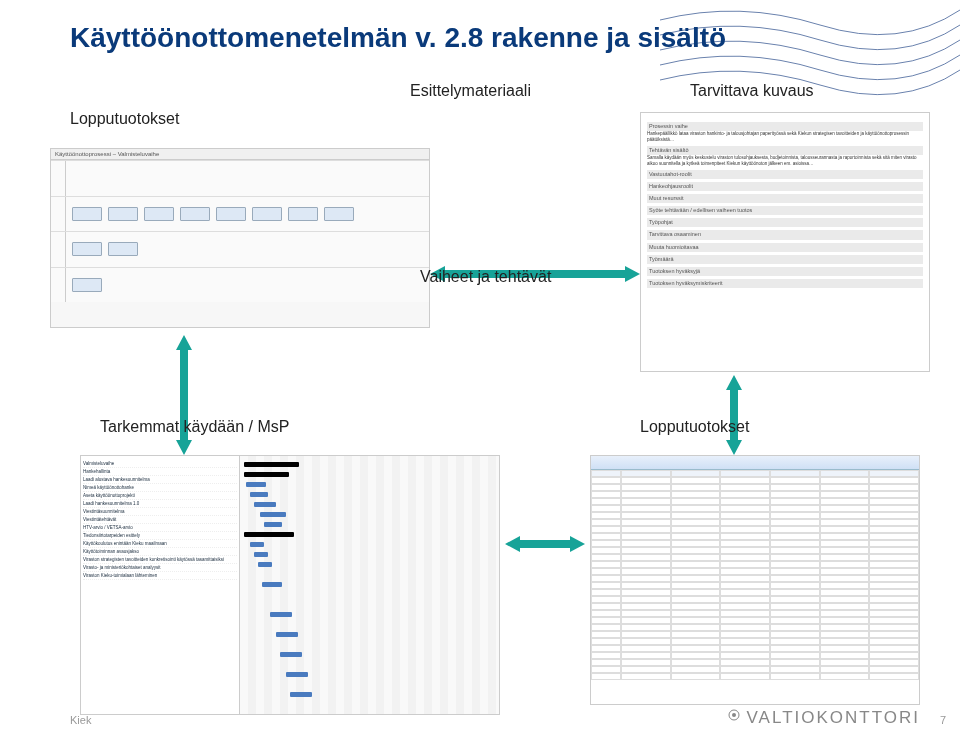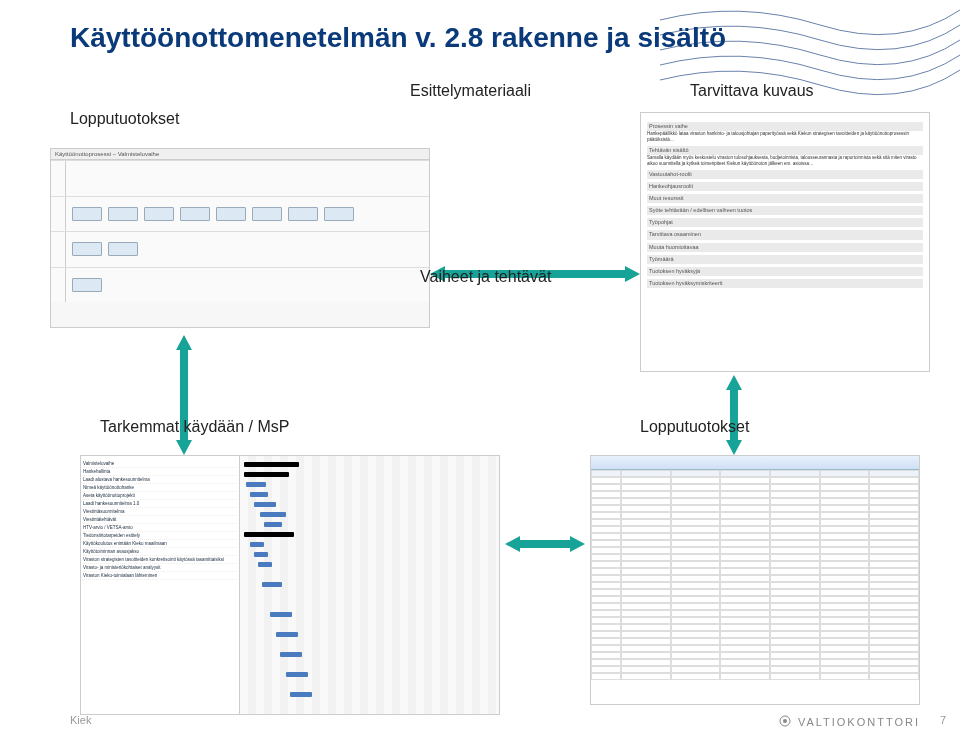--- a/index.html
+++ b/index.html
@@ -41,26 +41,26 @@
     overflow: hidden;
   }
   .arrow {
     position: absolute;
     z-index: 2;
   }
   .footer-logo {
     position: absolute;
     right: 40px;
     bottom: 12px;
-    font-size: 11px;
+    font-size: 17px;
     color: #888;
     letter-spacing: 2px;
     z-index: 3;
     display: flex;
-    align-items: flex-end;
+    align-items: flex-start;
     gap: 6px;
   }
   .footer-logo svg { vertical-align: middle; }
   .footer-left {
     position: absolute;
     left: 70px;
     bottom: 14px;
     font-size: 11px;
     color: #999;
     z-index: 3;

